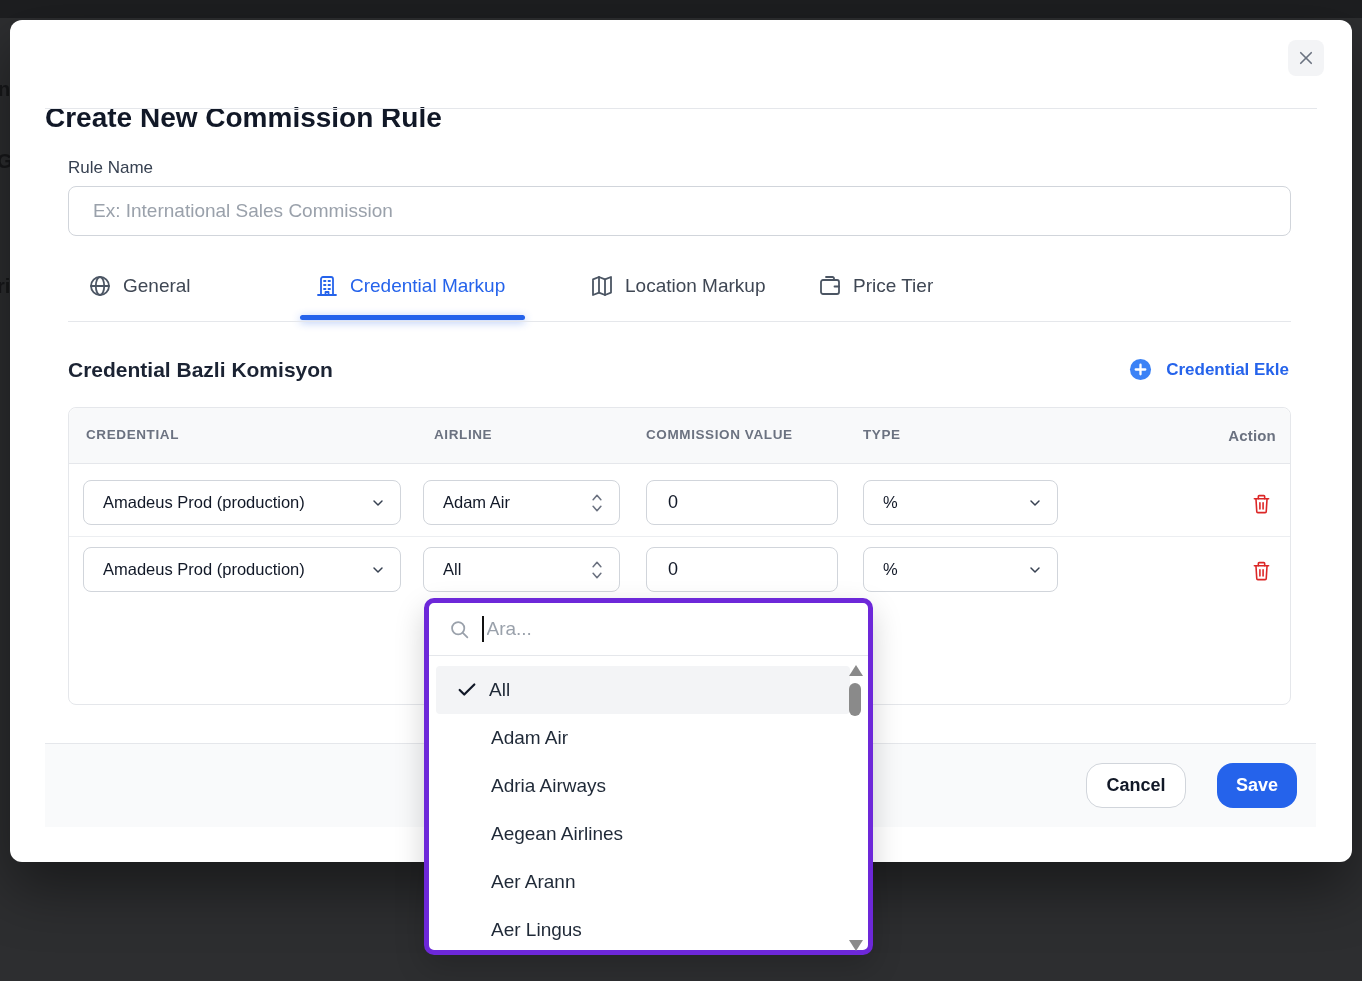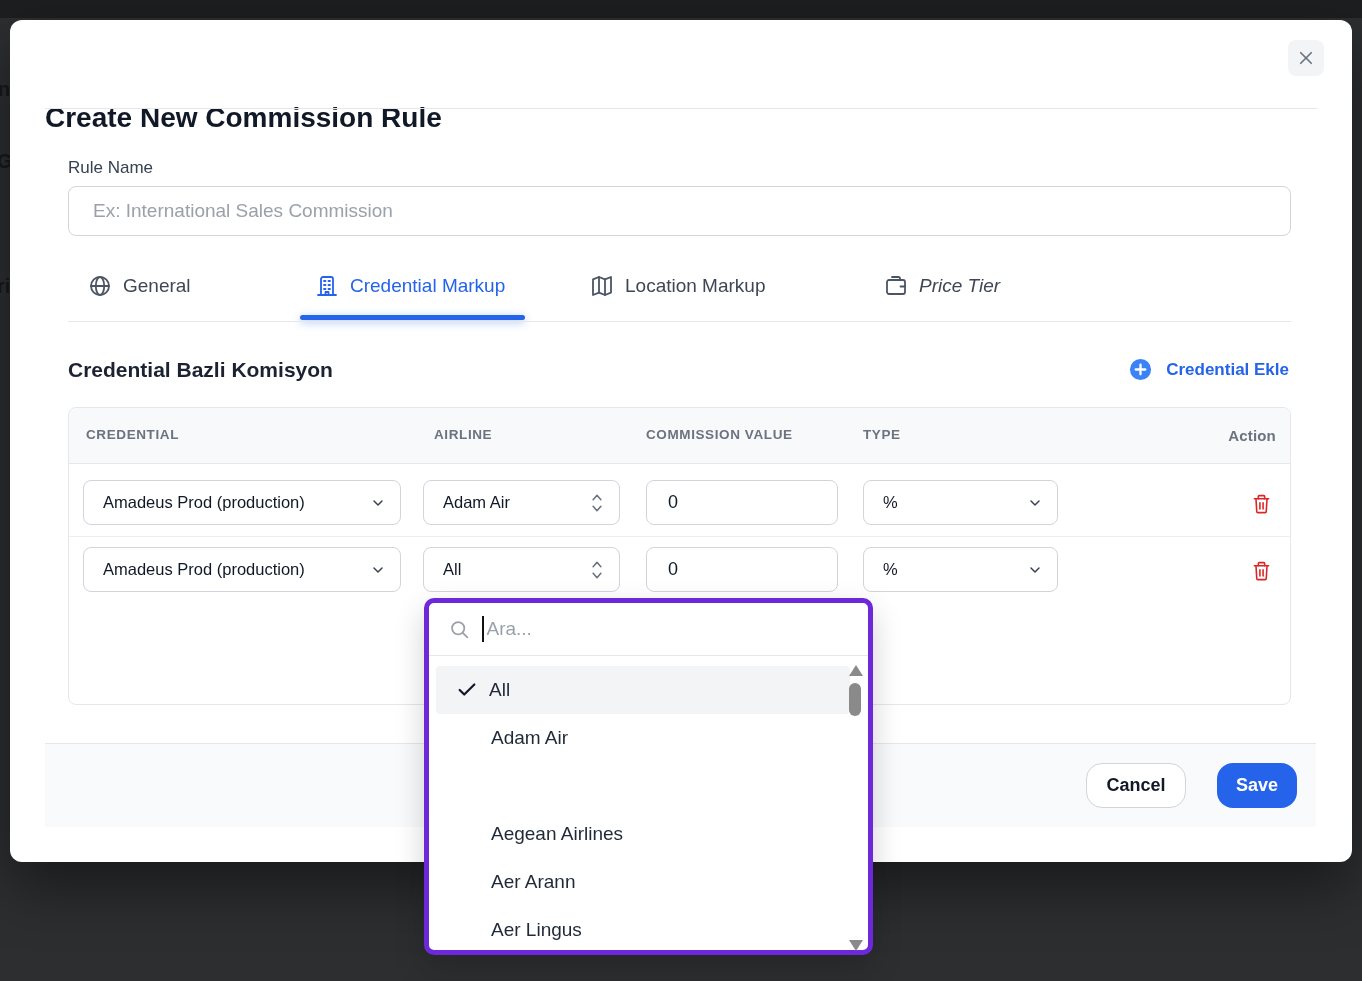--- a/index.html
+++ b/index.html
@@ -157,21 +157,21 @@
         <span class="tab-label">Credential Markup</span>
       </div>
       <div class="tab" style="left:522px;">
         <svg width="24" height="24" viewBox="0 0 24 24" fill="none" stroke-width="1.8" stroke-linecap="round" stroke-linejoin="round">
             <path d="M9 3 3 5.4V21l6-2.4 6 2.4 6-2.4V3l-6 2.4L9 3z"></path>
             <path d="M9 3v15.6"></path>
             <path d="M15 5.4V21"></path>
           </svg>
         <span class="tab-label">Location Markup</span>
       </div>
-      <div class="tab" style="left:816px;font-style:italic;">
+      <div class="tab" style="left:750px;">
         <svg width="24" height="24" viewBox="0 0 24 24" fill="none" stroke-width="1.8" stroke-linecap="round" stroke-linejoin="round">
             <rect x="3" y="6" width="18" height="14" rx="2"></rect>
             <path d="M16 6V4.5A1.5 1.5 0 0 0 14.5 3H8"></path>
             <path d="M16.5 12.5h4.5"></path>
           </svg>
         <span class="tab-label">Price Tier</span>
       </div>
       <div class="tab-underline"></div>
     </div>
     <div class="tabs-divider"></div>
@@ -283,20 +283,23 @@
 
     <div class="dd-option selected" style="top:63px;">
       <svg width="22" height="22" viewBox="0 0 24 24" fill="none" stroke="#111827" stroke-width="2.4" stroke-linecap="round" stroke-linejoin="round">
           <polyline points="20 6 9 17 4 12"></polyline>
         </svg>
       <span class="opt-label">All</span>
     </div>
     <div class="dd-option" style="top:111px;">
       <span class="opt-label">Adam Air</span>
     </div>
+    <div class="dd-option" style="top:159px;">
+      <span class="opt-label">Adria Airways</span>
+    </div>
     <div class="dd-option" style="top:207px;">
       <span class="opt-label">Aegean Airlines</span>
     </div>
     <div class="dd-option" style="top:303px;">
       <span class="opt-label">Aer Lingus</span>
     </div>
     <div class="dd-option" style="top:255px;">
       <span class="opt-label">Aer Arann</span>
     </div>
 

